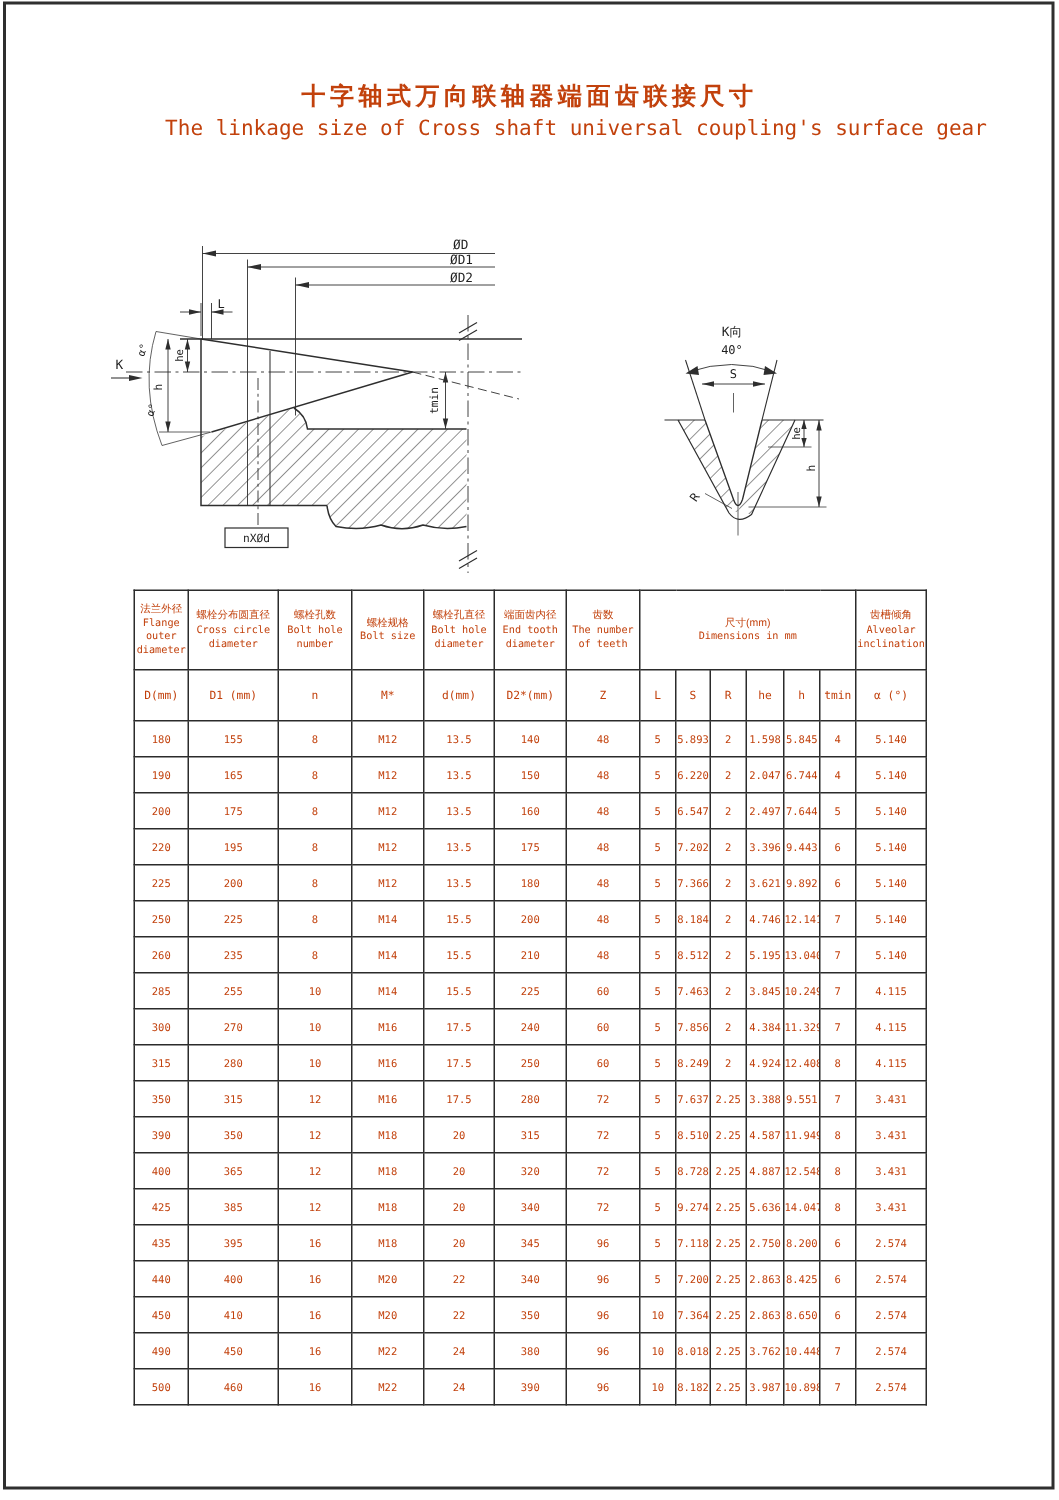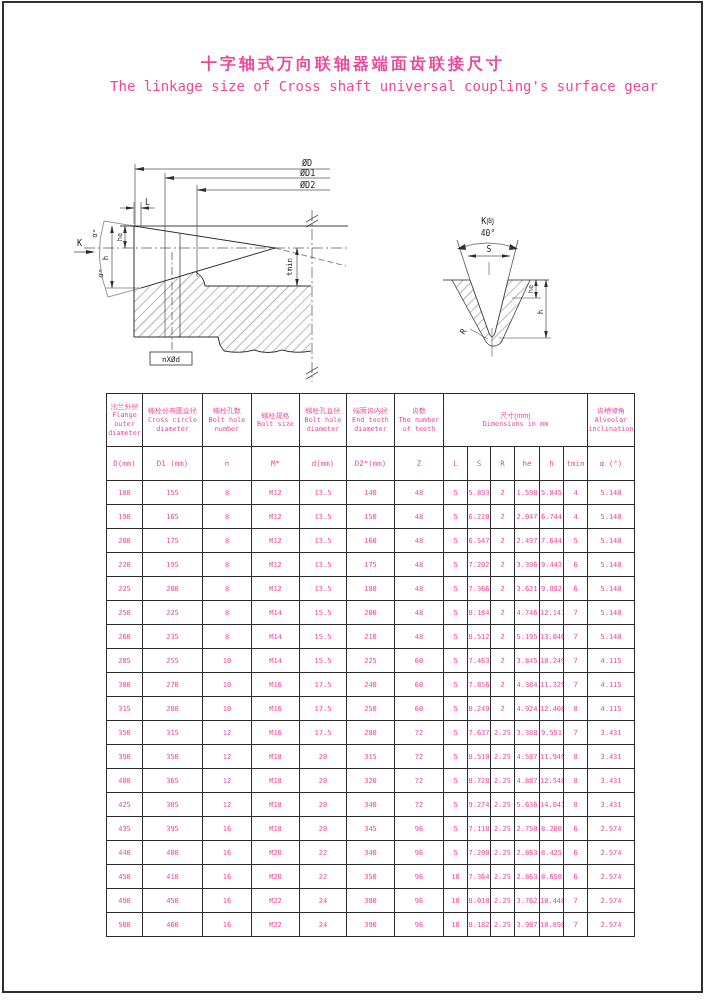--- a/index.html
+++ b/index.html
@@ -1,27 +1,27 @@
 <!DOCTYPE html>
 <html><head>
 <meta charset="utf-8">
 <style>
   html,body{margin:0;padding:0;background:#e8e8e8;}
   .page{position:relative;width:706px;height:1000px;background:#ffffff;overflow:hidden;
-        font-family:"DejaVu Sans Mono","Liberation Mono",monospace;color:#ec4899;}
+        font-family:"DejaVu Sans Mono","Liberation Mono",monospace;color:#c2410c;}
   .page-border{position:absolute;left:2px;top:1px;right:3px;bottom:7px;border:2px solid #2f2f2f;pointer-events:none;}
   .title-zh{position:absolute;left:0;top:54px;width:100%;text-align:center;
             font-size:16px;letter-spacing:3px;font-family:"Liberation Sans",sans-serif;font-weight:bold;}
   .title-en{position:absolute;left:0;top:78px;width:100%;text-align:center;
             font-size:14px;letter-spacing:0px;padding-left:31px;}
   svg.drawings{position:absolute;left:0;top:0;pointer-events:none;}
   svg .ln{stroke:#2e2e2e;fill:none;}
   svg text{fill:#1f1f1f;font-family:"DejaVu Sans Mono","Liberation Mono",monospace;}
 
-  table.spec{position:absolute;left:106px;top:393px;width:528px;border-collapse:collapse;
+  table.spec{position:absolute;left:89px;top:393px;width:528px;border-collapse:collapse;
              table-layout:fixed;background:#fff;}
   table.spec th,table.spec td{border:1px solid #2b2b2b;padding:0;text-align:center;vertical-align:middle;
              font-weight:normal;overflow:hidden;}
   table.spec thead tr.h1 th{height:52px;font-size:7px;line-height:1.35;}
   table.spec thead tr.h2 th{height:33px;font-size:7.5px;}
   table.spec tbody tr{height:24px;}
   table.spec tbody td{font-size:7px;}
   .zh{font-family:"Liberation Sans",sans-serif;font-size:7px;}
   .en{font-size:6.8px;}
 </style>

